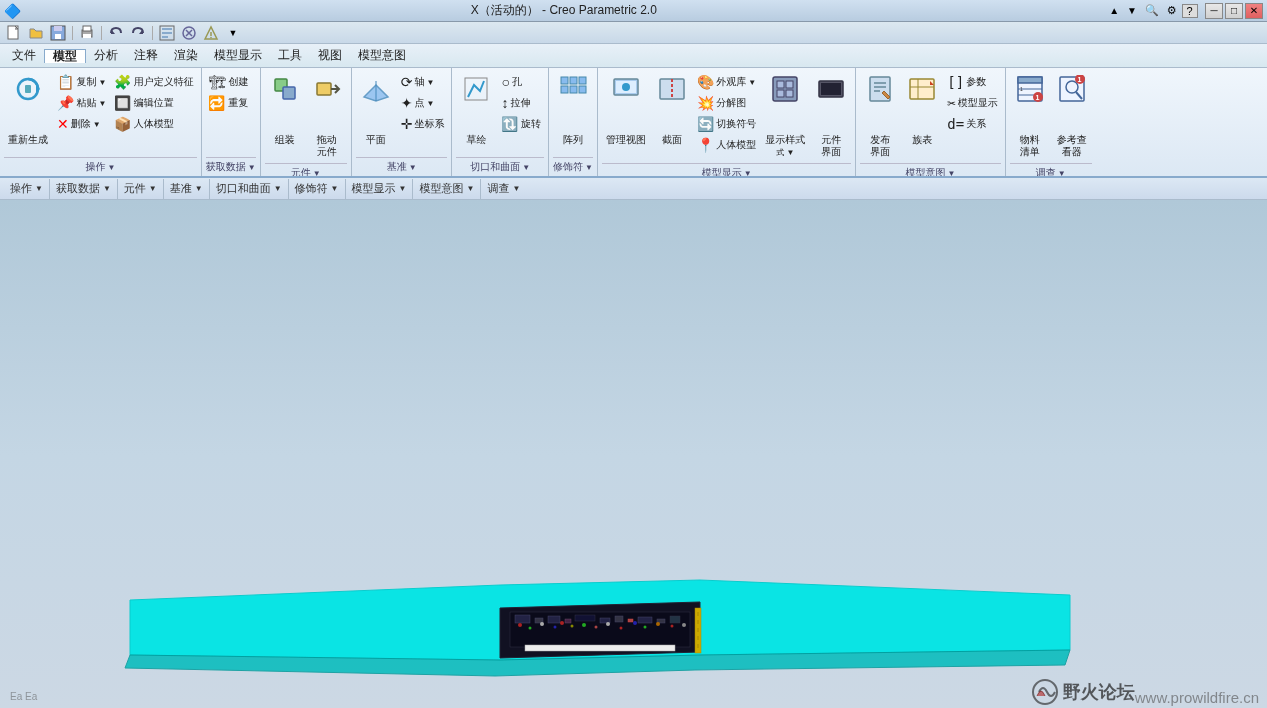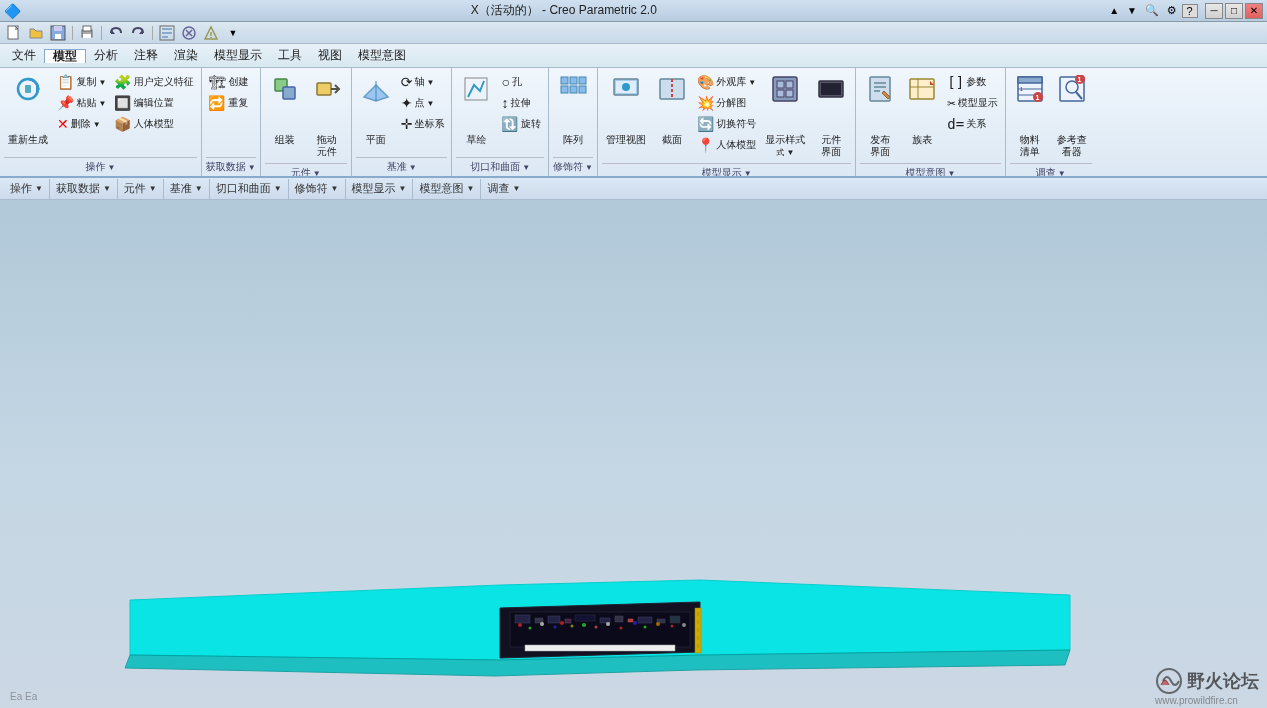--- a/index.html
+++ b/index.html
@@ -140,29 +140,28 @@
       font-size: 10px;
       color: rgba(80,80,80,0.5);
     }
 
     
     #logo-watermark {
       position: absolute;
       bottom: 4px;
       right: 8px;
       display: flex;
-      flex-direction: column;
-      align-items: flex-start;
+      align-items: flex-end;
     }
     #logo-watermark-main {
       font-size: 18px; font-weight: bold; color: rgba(30,30,30,0.7);
       display: flex; align-items: center; gap: 4px;
     }
     #logo-watermark-sub {
-      font-size: 10px; color: rgba(80,80,80,0.6);
+      font-size: 15px; color: rgba(80,80,80,0.6);
     }
 
     
     #model-svg {
       position: absolute;
       top: 0; left: 0;
       width: 100%; height: 100%;
     }
   </style>
 </head>

